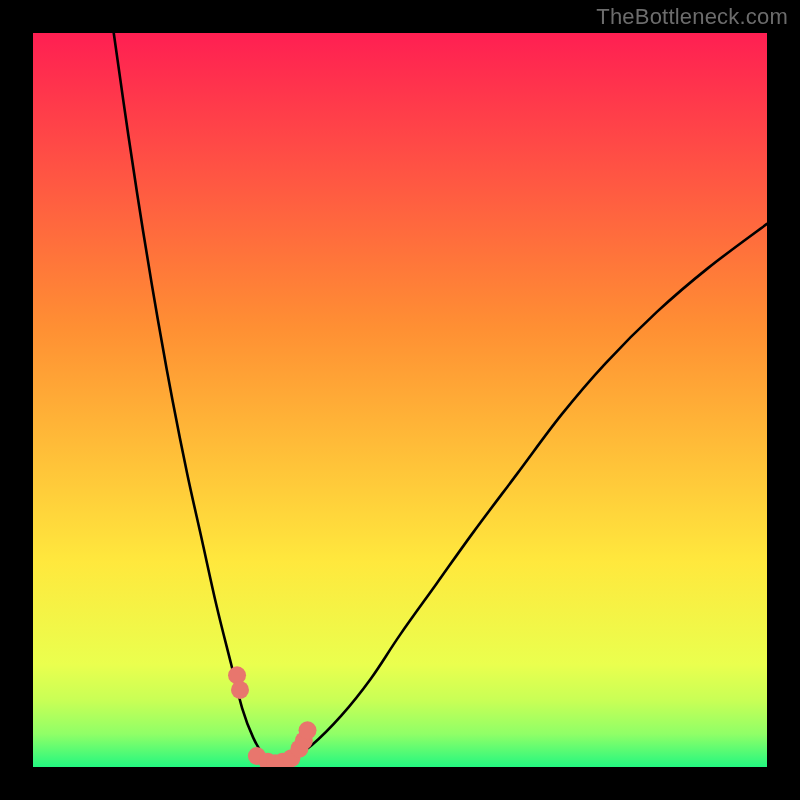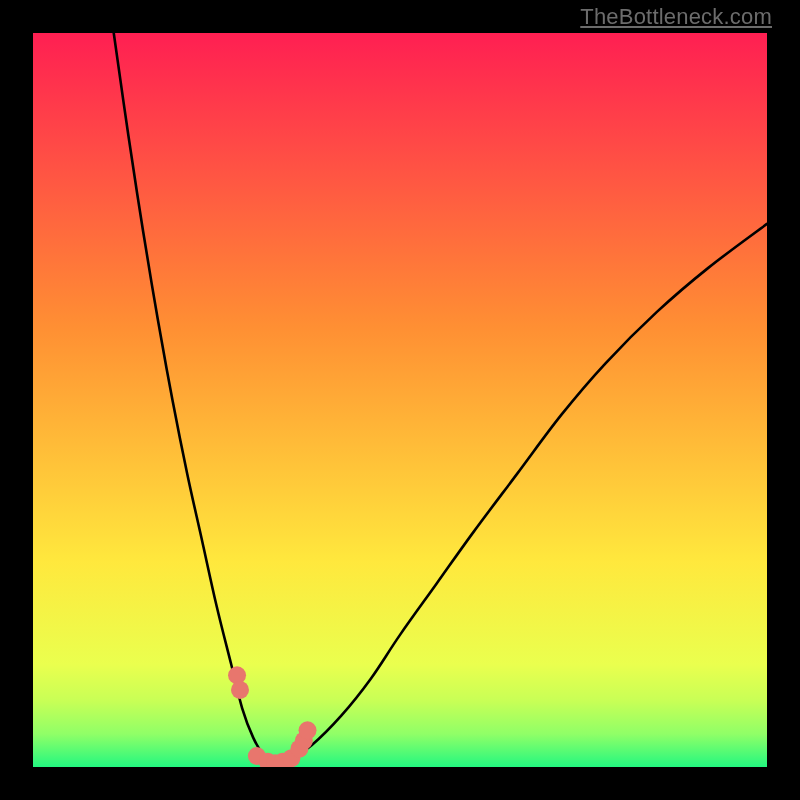--- a/index.html
+++ b/index.html
@@ -15,26 +15,25 @@
     position: absolute;
     left: 0;
     top: 0;
     width: 800px;
     height: 800px;
     background: #000;
   }
   .watermark {
     position: absolute;
     top: 4px;
-    right: 28px;
+    right: 12px;
     color: #6c6c6c;
     font-size: 22px;
     font-weight: 500;
     letter-spacing: 0.2px;
-    text-decoration: underline;
   }
   svg.plot {
     position: absolute;
     left: 33px;
     top: 33px;
     width: 734px;
     height: 734px;
     display: block;
   }
 </style>

